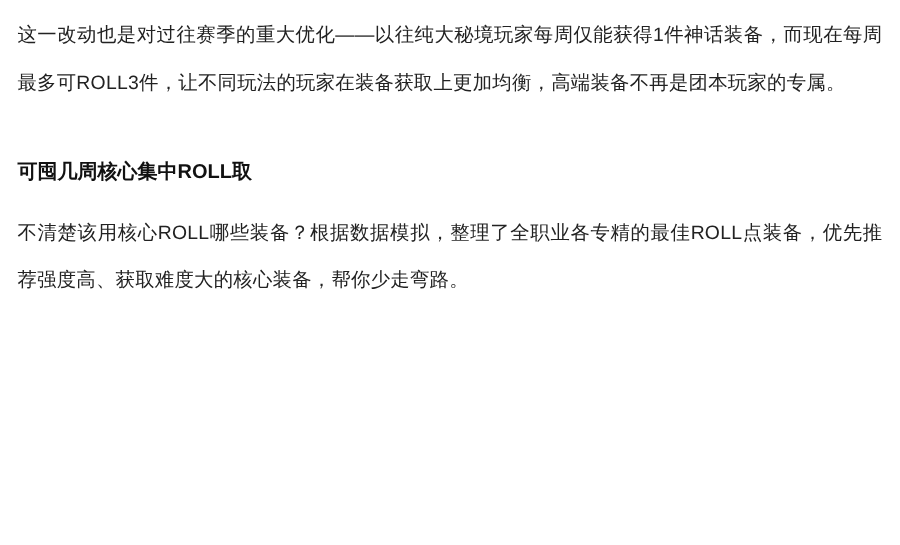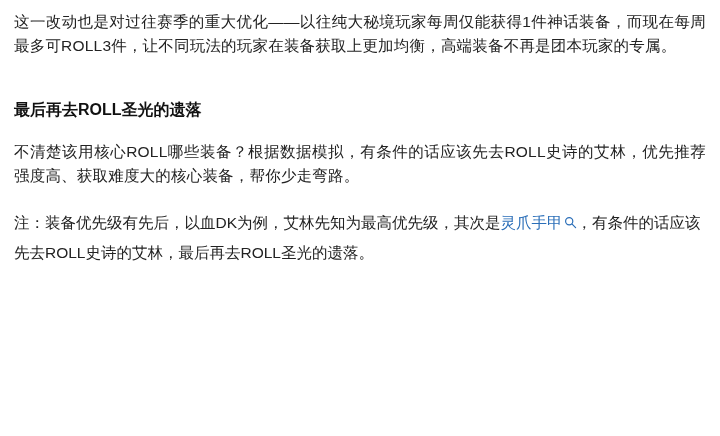--- a/index.html
+++ b/index.html
@@ -16,21 +16,21 @@
   }
   .page {
     width: 720px;
     height: 436px;
     box-sizing: border-box;
     padding: 10px 14px 0 14px;
     position: relative;
   }
   .para {
     font-size: 15.5px;
-    line-height: 24px;
+    line-height: 38px;
     letter-spacing: 0.2px;
     color: #222222;
     text-align: justify;
     margin: 0;
   }
   .gap-1 { height: 18px; }
   .gap-2 { height: 20px; }
   .gap-3 { height: 16px; }
   .gap-4 { height: 20px; }
   .heading {
@@ -70,26 +70,22 @@
 
 <div class="page">
 
   <p class="para">这一改动也是对过往赛季的重大优化——以往纯大秘境玩家每周仅能获得1件神话装备，而现在每周最多可ROLL3件，让不同玩法的玩家在装备获取上更加均衡，高端装备不再是团本玩家的专属。</p>
 
   <div class="gap-1"></div>
 
 
   <div class="gap-2"></div>
 
-  <h3 class="heading">最后再去ROLL圣光的遗落</h3>
+  <h3 class="heading">可囤几周核心集中ROLL取</h3>
 
   <div class="gap-3"></div>
 
-  <p class="para">不清楚该用核心ROLL哪些装备？根据数据模拟，有条件的话应该先去ROLL史诗的艾林，优先推荐强度高、获取难度大的核心装备，帮你少走弯路。</p>
+  <p class="para">不清楚该用核心ROLL哪些装备？根据数据模拟，整理了全职业各专精的最佳ROLL点装备，优先推荐强度高、获取难度大的核心装备，帮你少走弯路。</p>
 
   <div class="gap-4"></div>
 
-  <p class="note"><span>注：装备优先级有先后，以血DK为例，艾林先知为最高优先级，其次是</span><a class="link"><span>灵爪手甲</span><span class="search-glyph"><svg width="13" height="13" viewBox="0 0 13 13" aria-hidden="true">
-            <circle cx="5.2" cy="5.2" r="3.6" fill="none" stroke="#2a6eb8" stroke-width="1.2"></circle>
-            <line x1="8.1" y1="8.1" x2="11.6" y2="11.6" stroke="#2a6eb8" stroke-width="1.2" stroke-linecap="round"></line>
-          </svg></span></a><span>，有条件的话应该先去ROLL史诗的艾林，最后再去ROLL圣光的遗落。</span></p>
 
 </div>
 
 </body></html>

